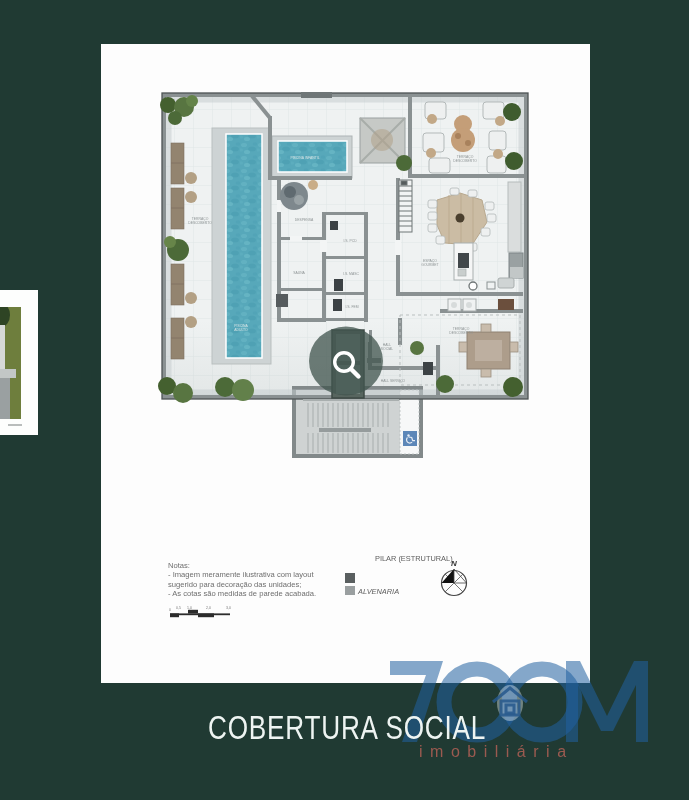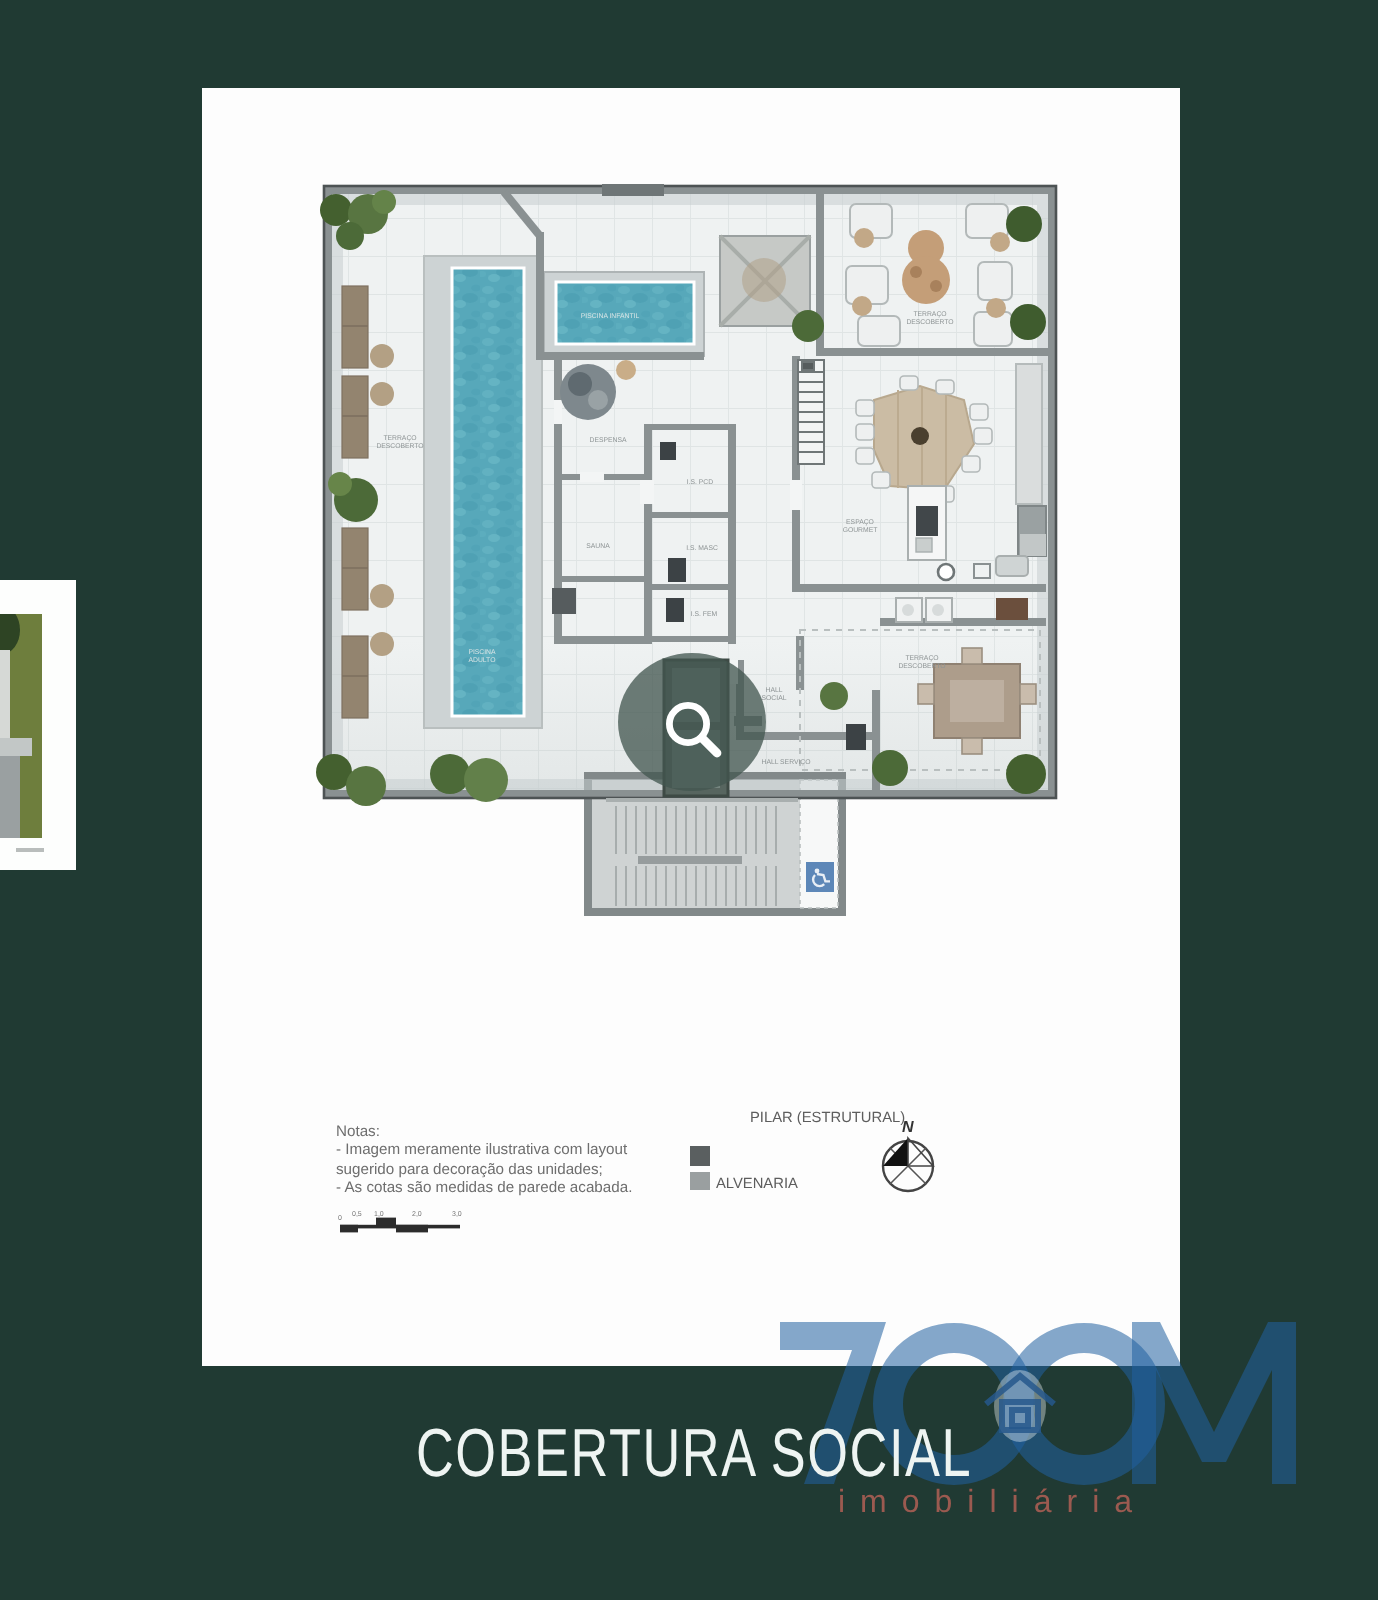--- a/index.html
+++ b/index.html
@@ -407,21 +407,21 @@
   <rect x="2" y="7.4" width="9" height="3.8" fill="#2c2c2c"></rect>
   <rect x="20" y="3.8" width="10" height="3.8" fill="#2c2c2c"></rect>
   <rect x="30" y="7.4" width="16" height="3.8" fill="#2c2c2c"></rect>
 </svg>
 </div>
 
 <div class="abs" style="left:345px;top:573px;width:10px;height:10px;background:#5a5f60;"></div>
 <div class="abs" style="left:358px;top:554px;font-size:7.4px;color:#5d5d5d;margin-left:17px;">PILAR (ESTRUTURAL)</div>
 
 <div class="abs" style="left:345px;top:586px;width:10px;height:9px;background:#9a9fa0;"></div>
-<div class="abs" style="left:358px;top:587px;font-size:7.4px;color:#5d5d5d;">ALVENARIA</div>
+<div class="abs" style="left:358px;top:587px;font-size:7.4px;color:#5d5d5d;font-style:italic;">ALVENARIA</div>
 
 <div class="abs" style="left:436px;top:556px;width:40px;height:46px;">
 <svg width="40" height="46" viewBox="0 0 40 46" xmlns="http://www.w3.org/2000/svg">
   <text x="15" y="10" font-size="8" font-style="italic" font-weight="bold" fill="#333">N</text>
   <circle cx="18" cy="27" r="12.5" fill="none" stroke="#444" stroke-width="1.2"></circle>
   <line x1="9" y1="18" x2="27" y2="36" stroke="#555" stroke-width="0.8"></line>
   <line x1="27" y1="18" x2="9" y2="36" stroke="#555" stroke-width="0.8"></line>
   <polygon points="18,27 18,13 5.5,27" fill="#111"></polygon>
   <polygon points="18,27 18,13 30.5,27 18,27" fill="none" stroke="#444" stroke-width="0.8"></polygon>
 </svg>

